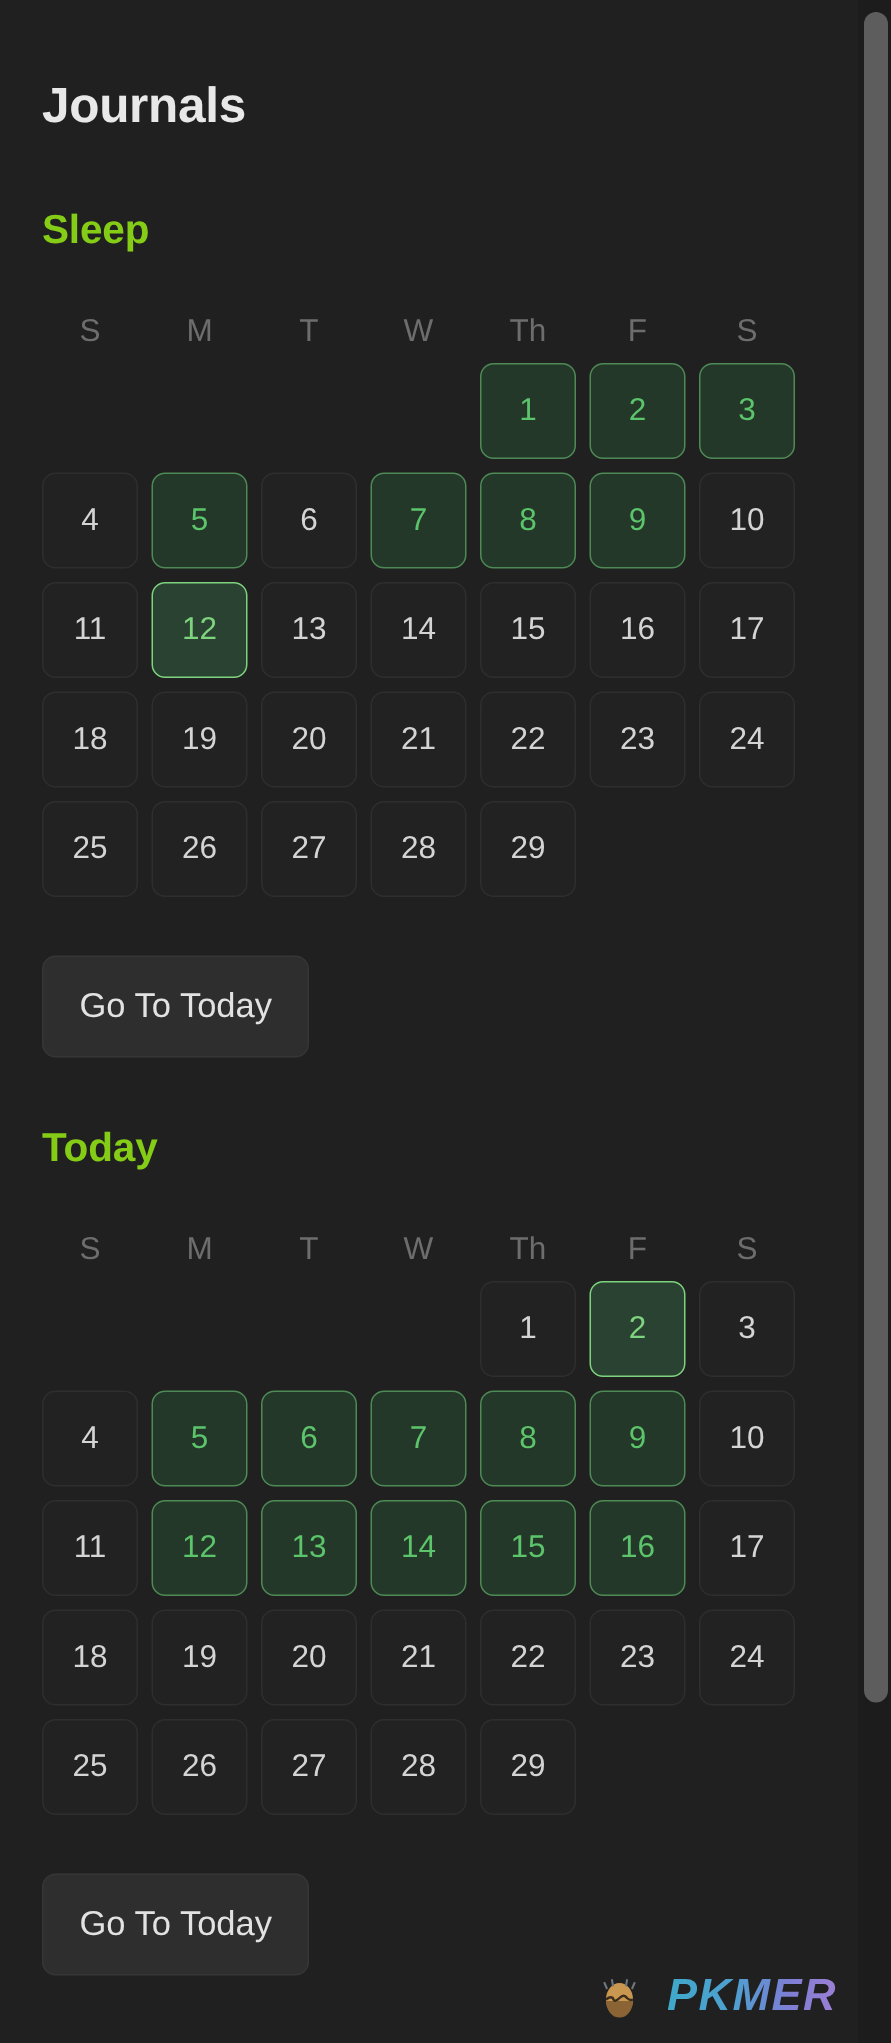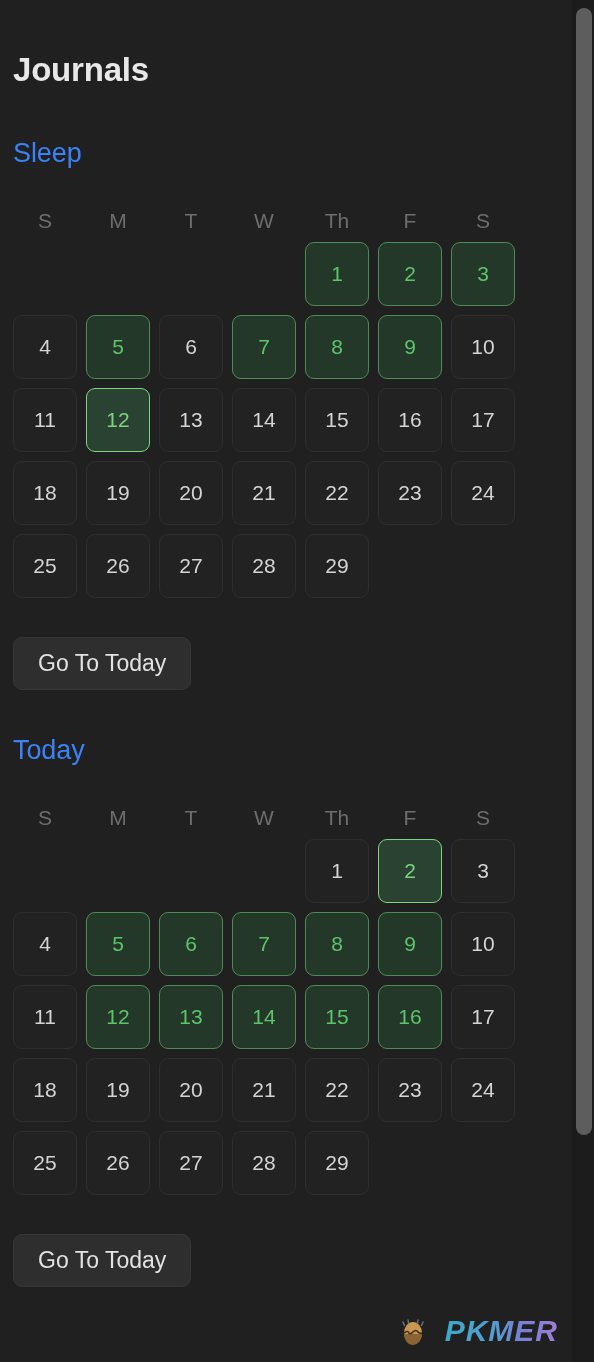--- a/index.html
+++ b/index.html
@@ -18,37 +18,37 @@
   }
 
   .viewport {
     position: absolute;
     inset: 0;
     background: #202020;
     overflow: hidden;
   }
 
   .content {
-    padding: 52px 0 0 13px;
+    padding: 52px 0 0 28px;
   }
 
   
   .page-title {
     font-size: 33px;
     font-weight: bold;
     color: #e8e8e8;
     letter-spacing: -0.2px;
     line-height: 1.1;
     margin-bottom: 51px;
   }
 
   .section-title {
     font-size: 27px;
-    font-weight: normal;
-    color: #3b82f6;
+    font-weight: bold;
+    color: #84cc16;
     letter-spacing: -0.1px;
     line-height: 1.1;
     margin-bottom: 40px;
   }
 
   .section + .section { margin-top: 46px; }
 
   
   .cal {
     display: grid;
@@ -98,21 +98,21 @@
     color: #7ed37f;
   }
 
   
   .today-btn-wrap { margin-top: 39px; }
 
   .today-btn {
     display: inline-flex;
     align-items: center;
     justify-content: center;
-    height: 53px;
+    height: 68px;
     padding: 0 24px;
     border-radius: 9px;
     background: #2e2e2e;
     border: 1px solid #363636;
     color: #e2e2e2;
     font-size: 23px;
     font-family: "Liberation Sans", sans-serif;
     cursor: pointer;
   }
 

